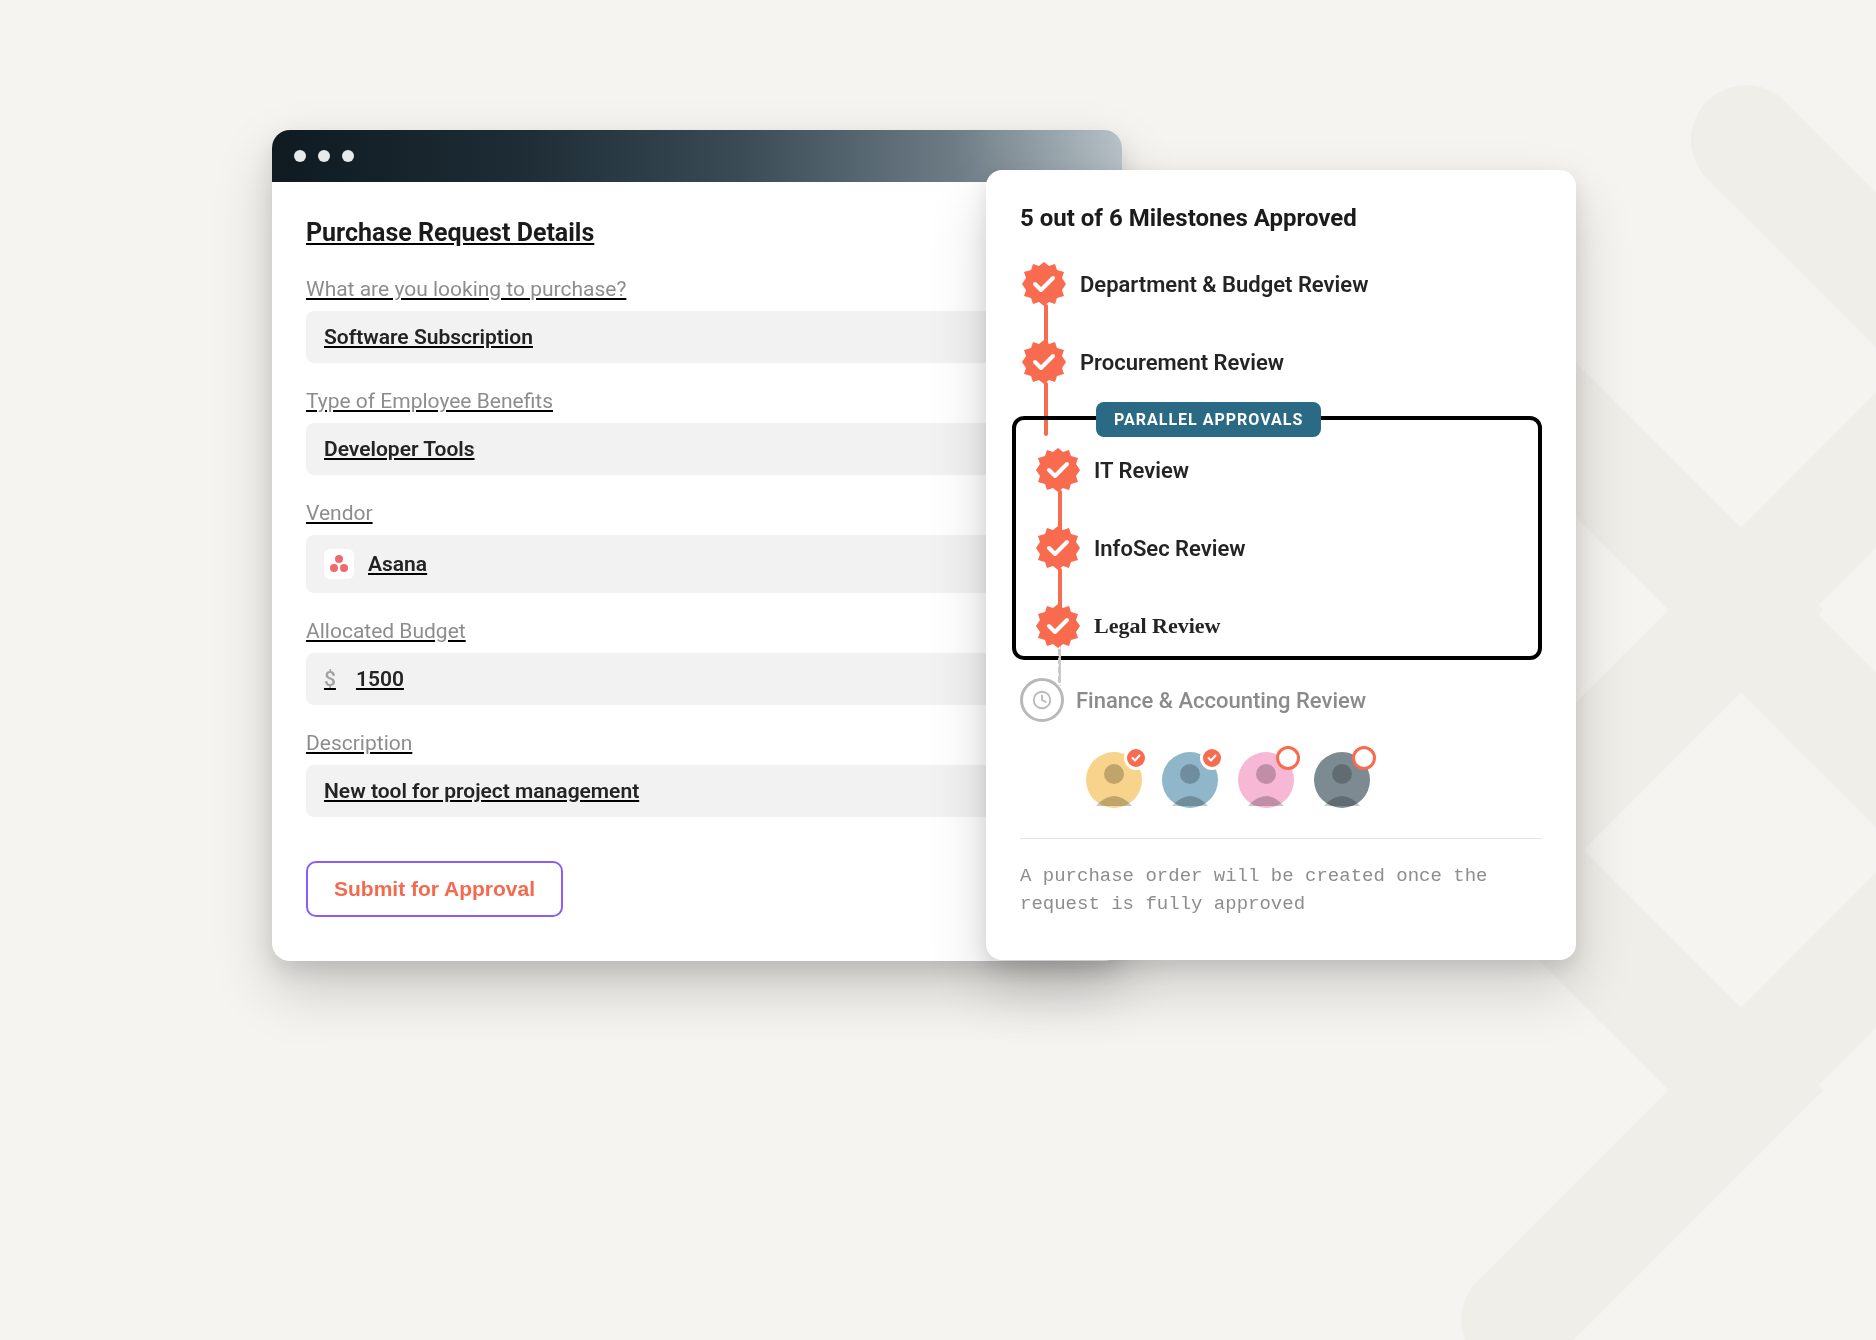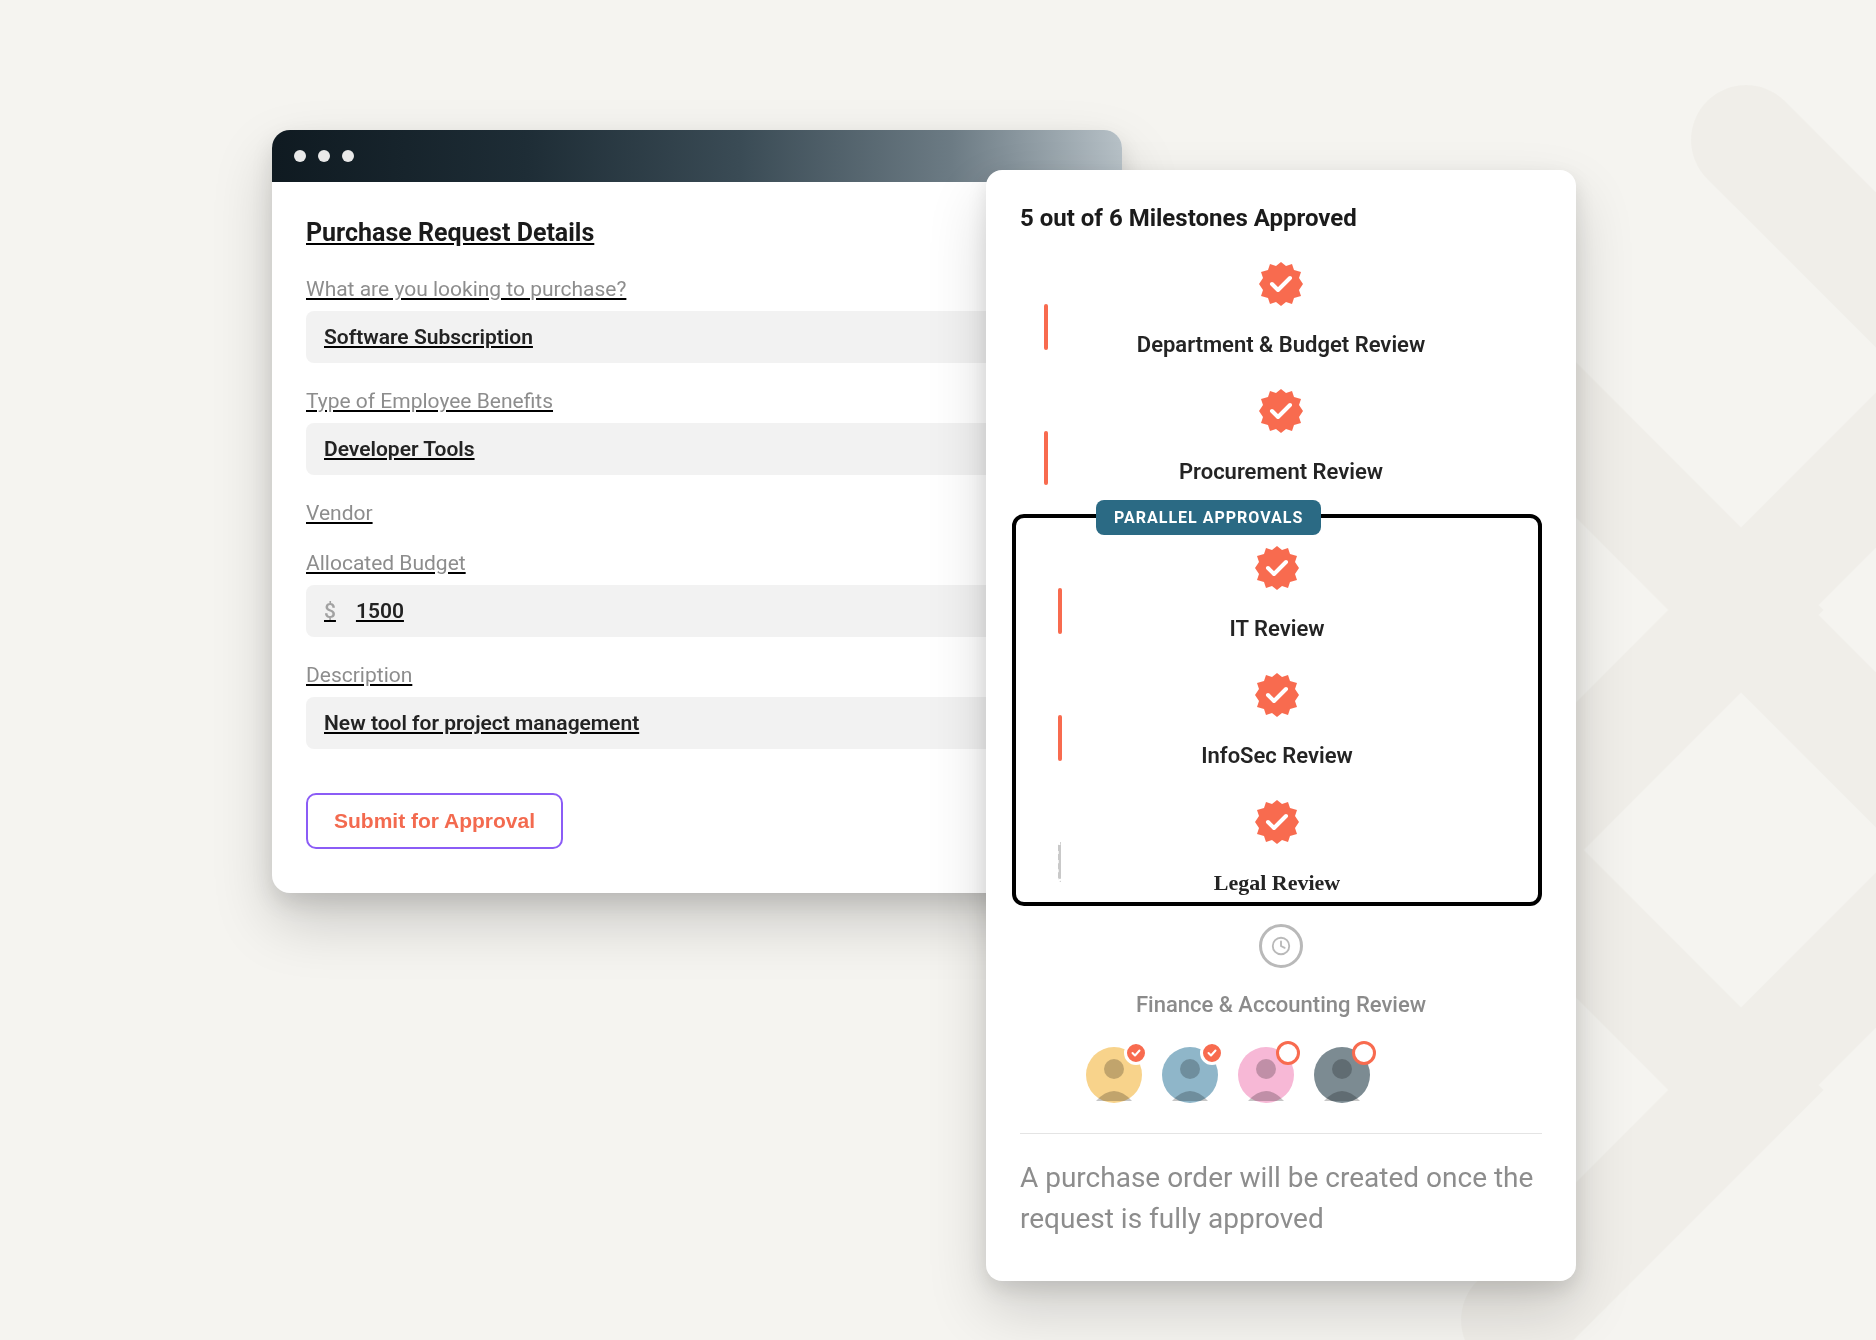--- a/index.html
+++ b/index.html
@@ -107,24 +107,23 @@
   }
   .panel-title {
     font-size: 24px;
     font-weight: 700;
     color: #1b1b1b;
     margin-bottom: 28px;
   }
 
   .ms-list { position: relative; }
   .ms-item {
-    display: flex; align-items: center; gap: 24px;
+    display: flex; align-items: center; gap: 12px;
     margin-bottom: 30px;
     position: relative;
-    flex-direction: column;
   }
   .ms-item:last-child { margin-bottom: 0; font-family: Liberation Serif, serif; }
   .ms-line {
     position: absolute;
     left: 24px;
     top: 44px;
     width: 4px;
     height: 46px;
     background: #f86b4f;
     border-radius: 2px;
@@ -189,23 +188,24 @@
   }
   .avatar .tick.empty { background: #fff; border: 3px solid #f86b4f; }
   .avatar .tick svg { width: 12px; height: 12px; }
 
   .hr {
     border: none;
     border-top: 1px solid #e4e4e4;
     margin: 30px 0 24px 0;
   }
   .footnote {
-    font-size: 28px;
+    font-size: 19px;
     color: #8d8d8d;
     line-height: 1.45;
+    font-family: Liberation Mono, monospace;
   }
 
   
   .burst { fill: #f86b4f; }
   .burst-check { stroke: #fff; fill: none; stroke-width: 4; stroke-linecap: round; stroke-linejoin: round; }
 
   
   .clock-circle {
     width: 44px; height: 44px; border-radius: 50%;
     border: 3px solid #b9b9b9;
@@ -260,20 +260,28 @@
 
     <div class="field">
       <span class="field-label">Type of Employee Benefits</span>
       <div class="field-value">
         <span>Developer Tools</span>
       </div>
     </div>
 
     <div class="field">
       <span class="field-label">Vendor</span>
+      <div class="field-value">
+        <span class="vendor-logo">
+          <svg viewBox="0 0 22 22">
+              <use href="#asana-dots"></use>
+            </svg>
+        </span>
+        <span>Asana</span>
+      </div>
     </div>
 
     <div class="field">
       <span class="field-label">Allocated Budget</span>
       <div class="field-value">
         <span class="currency-prefix">$</span>
         <span>1500</span>
       </div>
     </div>
 

